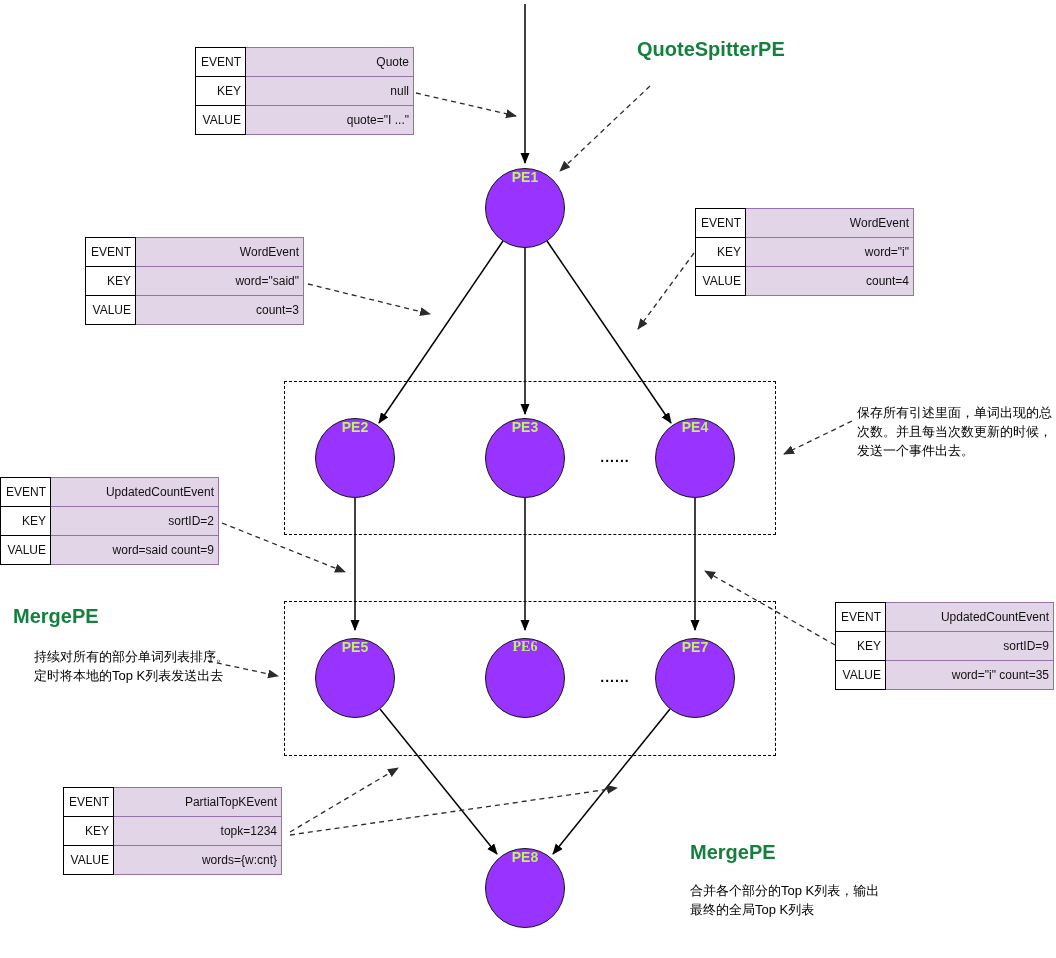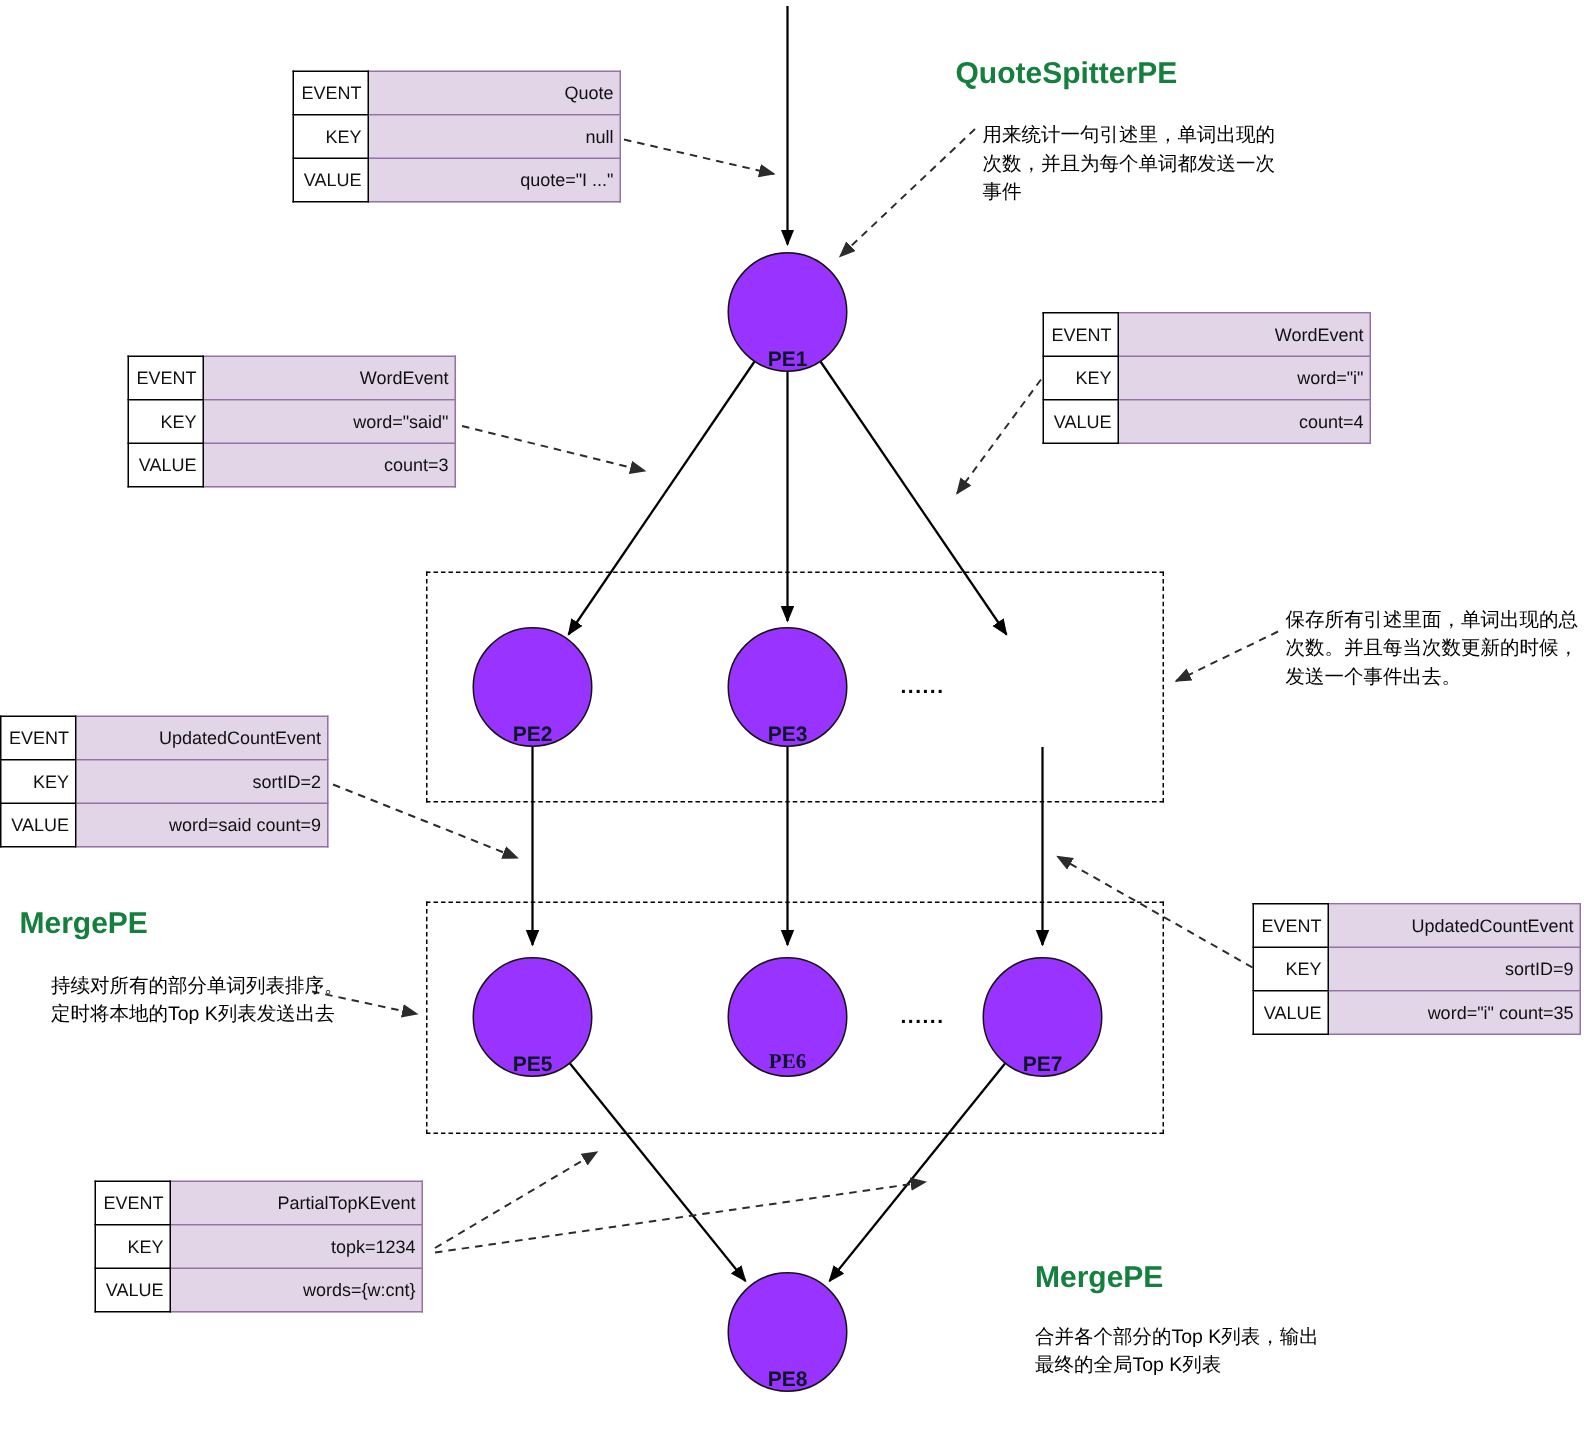--- a/index.html
+++ b/index.html
@@ -1,21 +1,21 @@
 <!DOCTYPE html>
 <html style="--node-fill: #9933ff; --tbl-fill: #e1d5e7; --tbl-border: #9673a6; --tbl-label-fill: #ffffff;"><head>
 <meta charset="utf-8">
 <style>
   html,body{margin:0;padding:0;background:#fff;font-family:"Liberation Sans",sans-serif;}
   #canvas{position:relative;width:1056px;height:958px;background:#ffffff;overflow:hidden;}
   #wires{position:absolute;left:0;top:0;width:1056px;height:958px;}
   .node{position:absolute;width:80px;height:80px;border-radius:50%;
         background:var(--node-fill,#9933ff);border:1.5px solid #141414;box-sizing:border-box;
-        display:flex;align-items:flex-end;justify-content:center;
-        color:#0f172a;font-weight:bold;font-size:14px;}
+        display:flex;align-items:flex-start;justify-content:center;
+        color:#bef264;font-weight:bold;font-size:14px;}
   .group-box{position:absolute;border:1.4px dashed #000;box-sizing:border-box;background:transparent;}
   .evtable{position:absolute;border-collapse:collapse;font-size:12px;color:#111;}
   .evtable td{height:29px;text-align:right;padding:0 4px;box-sizing:border-box;}
   .evtable .lbl{width:50px;min-width:50px;border:1px solid #000;background:var(--tbl-label-fill,#fff);}
   .evtable .val{width:168px;min-width:168px;border:1px solid var(--tbl-border,#9673a6);background:var(--tbl-fill,#e1d5e7);}
   .title{position:absolute;font-weight:bold;font-size:20px;color:#15803d;white-space:nowrap;}
   .desc{position:absolute;font-size:13px;line-height:19px;color:#000;}
   .desc div{white-space:nowrap;}
   .dots{position:absolute;font-weight:bold;font-size:14px;color:#000;letter-spacing:1px;}
 </style>
@@ -65,20 +65,23 @@
 
   <div class="node" style="left:485px;top:168px;">
     <span>PE1</span>
     </div>
   <div class="node" style="left:315px;top:418px;">
     <span>PE2</span>
     </div>
   <div class="node" style="left:485px;top:418px;">
     <span>PE3</span>
     </div>
+  <div class="node" style="left:655px;top:418px;">
+    <span>PE4</span>
+    </div>
   <div class="node" style="left:315px;top:638px;">
     <span>PE5</span>
     </div>
   <div class="node" style="left:485px;top:638px;font-family:Liberation Serif, serif;">
     <span>PE6</span>
     </div>
   <div class="node" style="left:655px;top:638px;">
     <span>PE7</span>
     </div>
   <div class="node" style="left:485px;top:848px;">
@@ -184,25 +187,20 @@
         <td class="val">topk=1234</td>
         </tr>
     <tr>
           <td class="lbl">VALUE</td>
         <td class="val">words={w:cnt}</td>
         </tr>
   </tbody>
     </table>
 
   <div class="title" style="left:637px;top:38px;">QuoteSpitterPE</div>
-  <div class="desc" style="left:655px;top:80px;">
-    <div>用来统计一句引述里，单词出现的</div>
-    <div>次数，并且为每个单词都发送一次</div>
-    <div>事件</div>
-  </div>
 
   <div class="desc" style="left:857px;top:403px;">
     <div>保存所有引述里面，单词出现的总</div>
     <div>次数。并且每当次数更新的时候，</div>
     <div>发送一个事件出去。</div>
   </div>
 
   <div class="title" style="left:13px;top:605px;">MergePE</div>
   <div class="desc" style="left:17px;top:647px;margin-left:17px;">
     <div>持续对所有的部分单词列表排序。</div>

